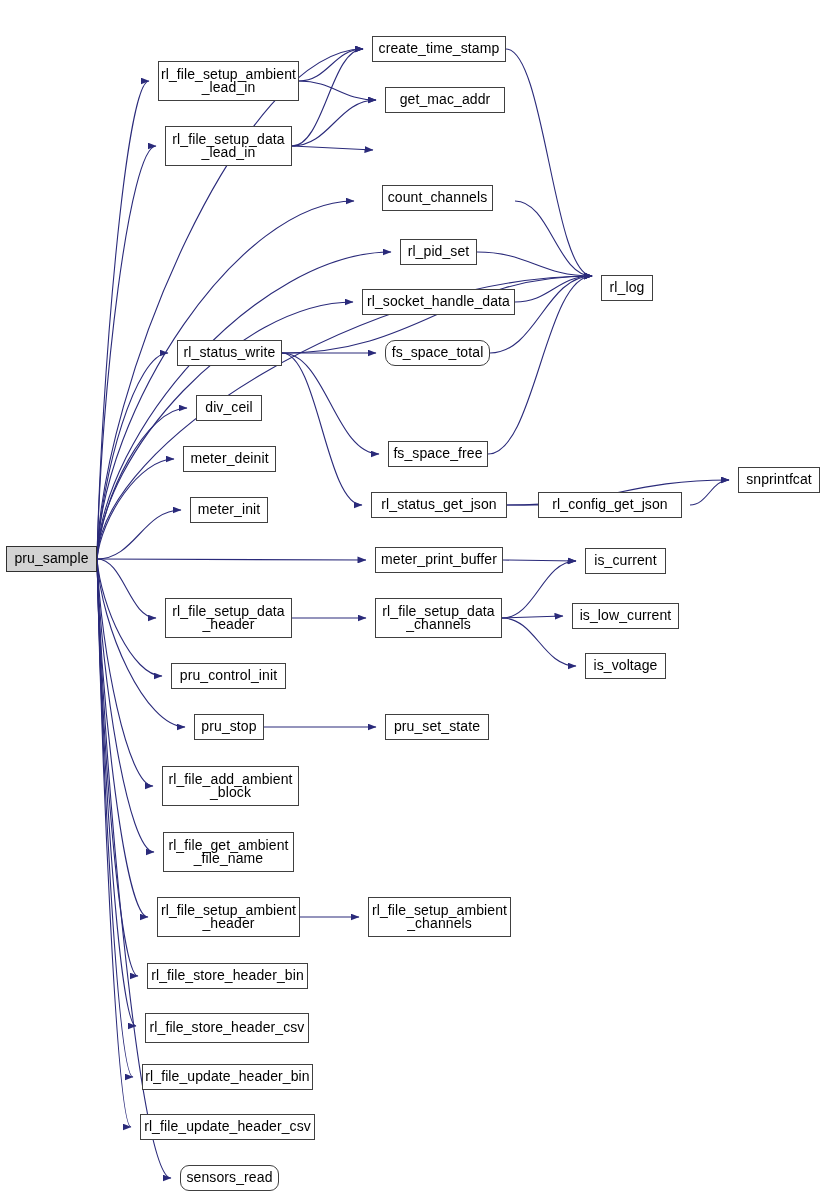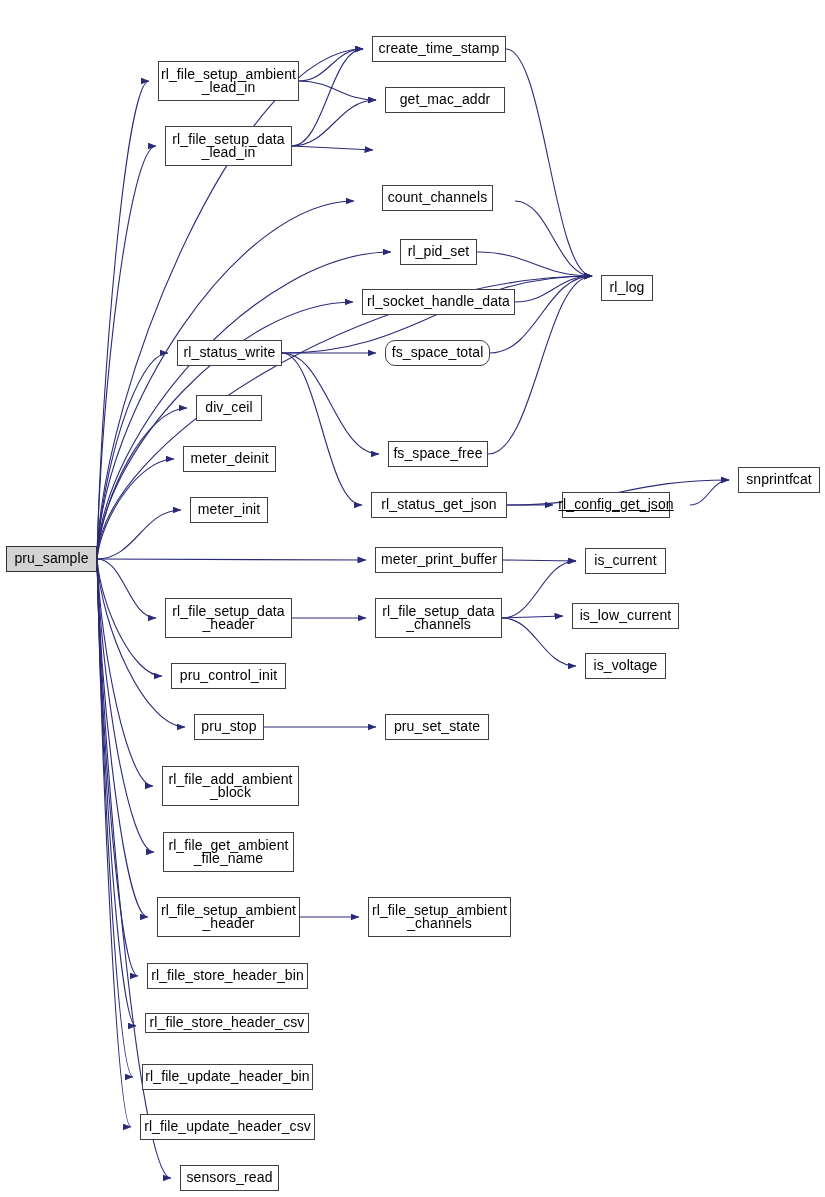--- a/index.html
+++ b/index.html
@@ -98,21 +98,21 @@
     <div class="node" style="left: 400px; top: 239px; width: 77px; height: 26px;">rl_pid_set</div>
     <div class="node" style="left: 601px; top: 263px; width: 52px; height: 26px; margin-top: 12px;">rl_log</div>
     <div class="node" style="left: 362px; top: 289px; width: 153px; height: 26px;">rl_socket_handle_data</div>
     <div class="node" style="left: 177px; top: 340px; width: 105px; height: 26px;">rl_status_write</div>
     <div class="node" style="left: 385px; top: 340px; width: 105px; height: 26px; border-radius: 10px;">fs_space_total</div>
     <div class="node" style="left: 196px; top: 395px; width: 66px; height: 26px;">div_ceil</div>
     <div class="node" style="left: 388px; top: 441px; width: 100px; height: 26px;">fs_space_free</div>
     <div class="node" style="left: 183px; top: 446px; width: 93px; height: 26px;">meter_deinit</div>
     <div class="node" style="left: 738px; top: 467px; width: 82px; height: 26px;">snprintfcat</div>
     <div class="node" style="left: 371px; top: 492px; width: 136px; height: 26px;">rl_status_get_json</div>
-    <div class="node" style="left: 562px; top: 492px; width: 108px; height: 26px; text-decoration: underline;">rl_config_get_json</div>
+    <div class="node" style="left: 538px; top: 492px; width: 144px; height: 26px;">rl_config_get_json</div>
     <div class="node" style="left: 190px; top: 497px; width: 78px; height: 26px;">meter_init</div>
     <div class="node" style="left: 375px; top: 547px; width: 128px; height: 26px;">meter_print_buffer</div>
     <div class="node" style="left: 585px; top: 548px; width: 81px; height: 26px;">is_current</div>
     <div class="node" style="left: 165px; top: 598px; width: 127px; height: 40px;">rl_file_setup_data
 _header</div>
     <div class="node" style="left: 375px; top: 598px; width: 127px; height: 40px;">rl_file_setup_data
 _channels</div>
     <div class="node" style="left: 572px; top: 603px; width: 107px; height: 26px;">is_low_current</div>
     <div class="node" style="left: 585px; top: 653px; width: 81px; height: 26px;">is_voltage</div>
     <div class="node" style="left: 171px; top: 663px; width: 115px; height: 26px;">pru_control_init</div>
@@ -120,17 +120,17 @@
     <div class="node" style="left: 385px; top: 714px; width: 104px; height: 26px;">pru_set_state</div>
     <div class="node" style="left: 162px; top: 766px; width: 137px; height: 40px;">rl_file_add_ambient
 _block</div>
     <div class="node" style="left: 163px; top: 832px; width: 131px; height: 40px;">rl_file_get_ambient
 _file_name</div>
     <div class="node" style="left: 157px; top: 897px; width: 143px; height: 40px;">rl_file_setup_ambient
 _header</div>
     <div class="node" style="left: 368px; top: 897px; width: 143px; height: 40px;">rl_file_setup_ambient
 _channels</div>
     <div class="node" style="left: 147px; top: 963px; width: 161px; height: 26px;">rl_file_store_header_bin</div>
-    <div class="node" style="left: 145px; top: 1013px; width: 164px; height: 20px;">rl_file_store_header_csv</div>
+    <div class="node" style="left: 145px; top: 1013px; width: 164px; height: 30px;">rl_file_store_header_csv</div>
     <div class="node" style="left: 142px; top: 1064px; width: 171px; height: 26px;">rl_file_update_header_bin</div>
     <div class="node" style="left: 140px; top: 1114px; width: 175px; height: 26px;">rl_file_update_header_csv</div>
-    <div class="node" style="left: 180px; top: 1165px; width: 99px; height: 26px;">sensors_read</div>
+    <div class="node" style="left: 180px; top: 1165px; width: 99px; height: 26px; border-radius: 9px;">sensors_read</div>
   </div>
 
 </body></html>

